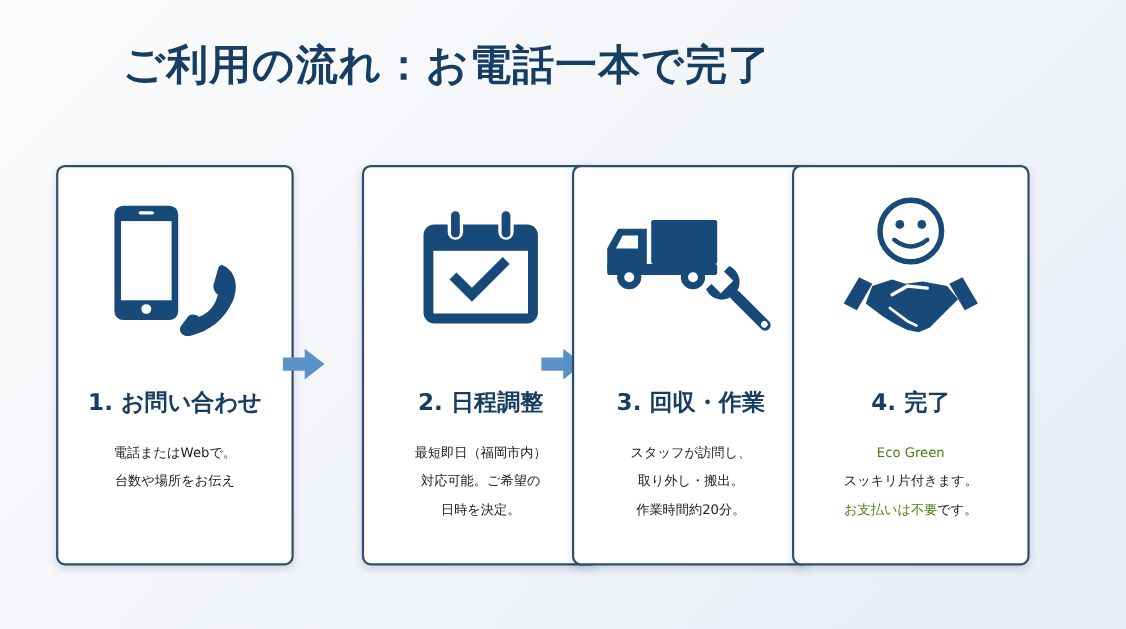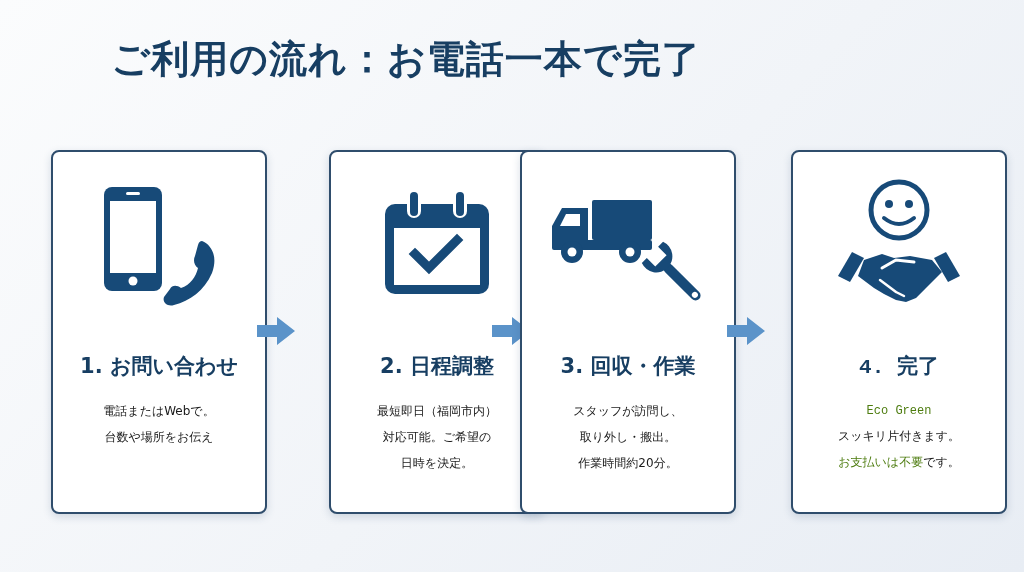--- a/index.html
+++ b/index.html
@@ -109,21 +109,21 @@
     <span class="line">スタッフが訪問し、</span>
     <span class="line">取り外し・搬出。</span>
     <span class="line">作業時間約20分。</span>
   </div>
 </div>
 
 <svg class="arrow" style="left:727px;" viewBox="0 0 38 28">
   <path d="M0 8 H20 V0 L38 14 L20 28 V20 H0 Z" fill="#5b93c9"></path>
 </svg>
 
-<div class="card" style="left:791px;font-family:Liberation Mono, monospace;">
+<div class="card" style="left:720px;">
   <div class="icon-wrap">
     <svg width="130" height="140" viewBox="0 0 130 140">
       <circle cx="65" cy="34" r="28" fill="none" stroke="#174a78" stroke-width="5"></circle>
       <circle cx="55" cy="28" r="4" fill="#174a78"></circle>
       <circle cx="75" cy="28" r="4" fill="#174a78"></circle>
       <path d="M50 42 Q65 54 80 42" stroke="#174a78" stroke-width="4" fill="none" stroke-linecap="round"></path>
       <path d="M4 100 L18 76 L30 82 L16 106 Z" fill="#174a78"></path>
       <path d="M126 100 L112 76 L100 82 L114 106 Z" fill="#174a78"></path>
       <path d="M30 84 L48 78 L60 82 L76 80 L98 84 L108 96 L92 112 L82 122 L72 126 L62 124 L50 118 L40 112 L24 100 Z" fill="#174a78"></path>
       <path d="M48 92 L62 84 L80 86" stroke="#ffffff" stroke-width="3" fill="none" stroke-linecap="round"></path>

